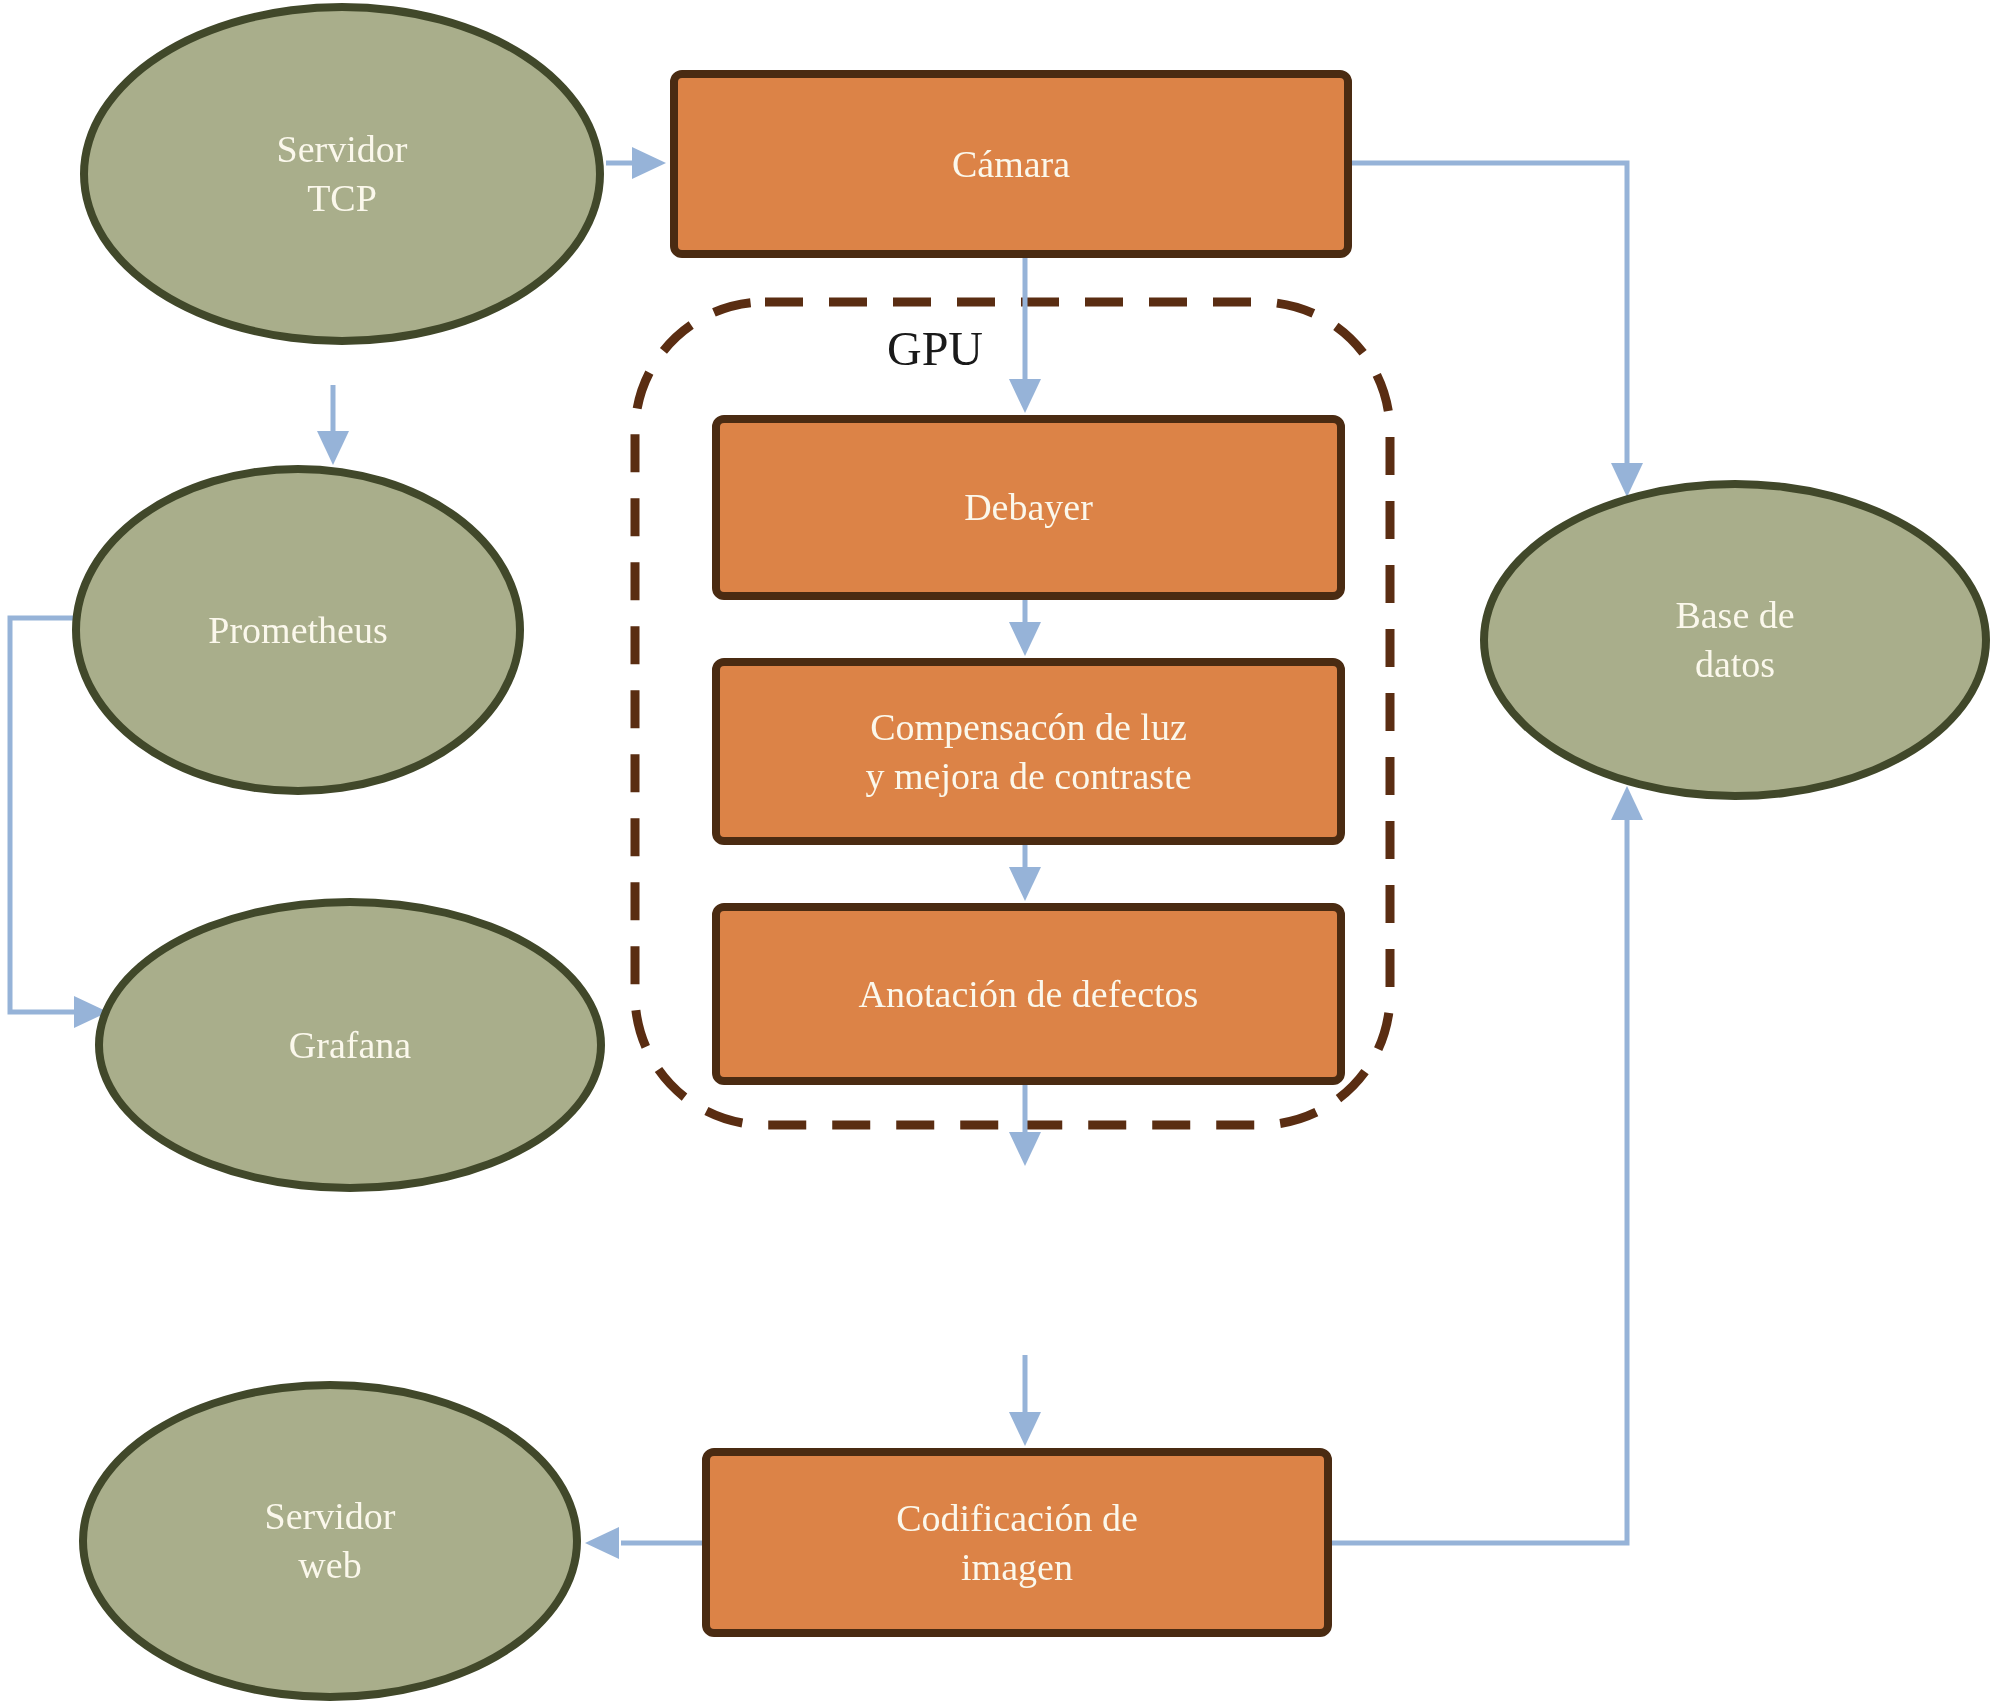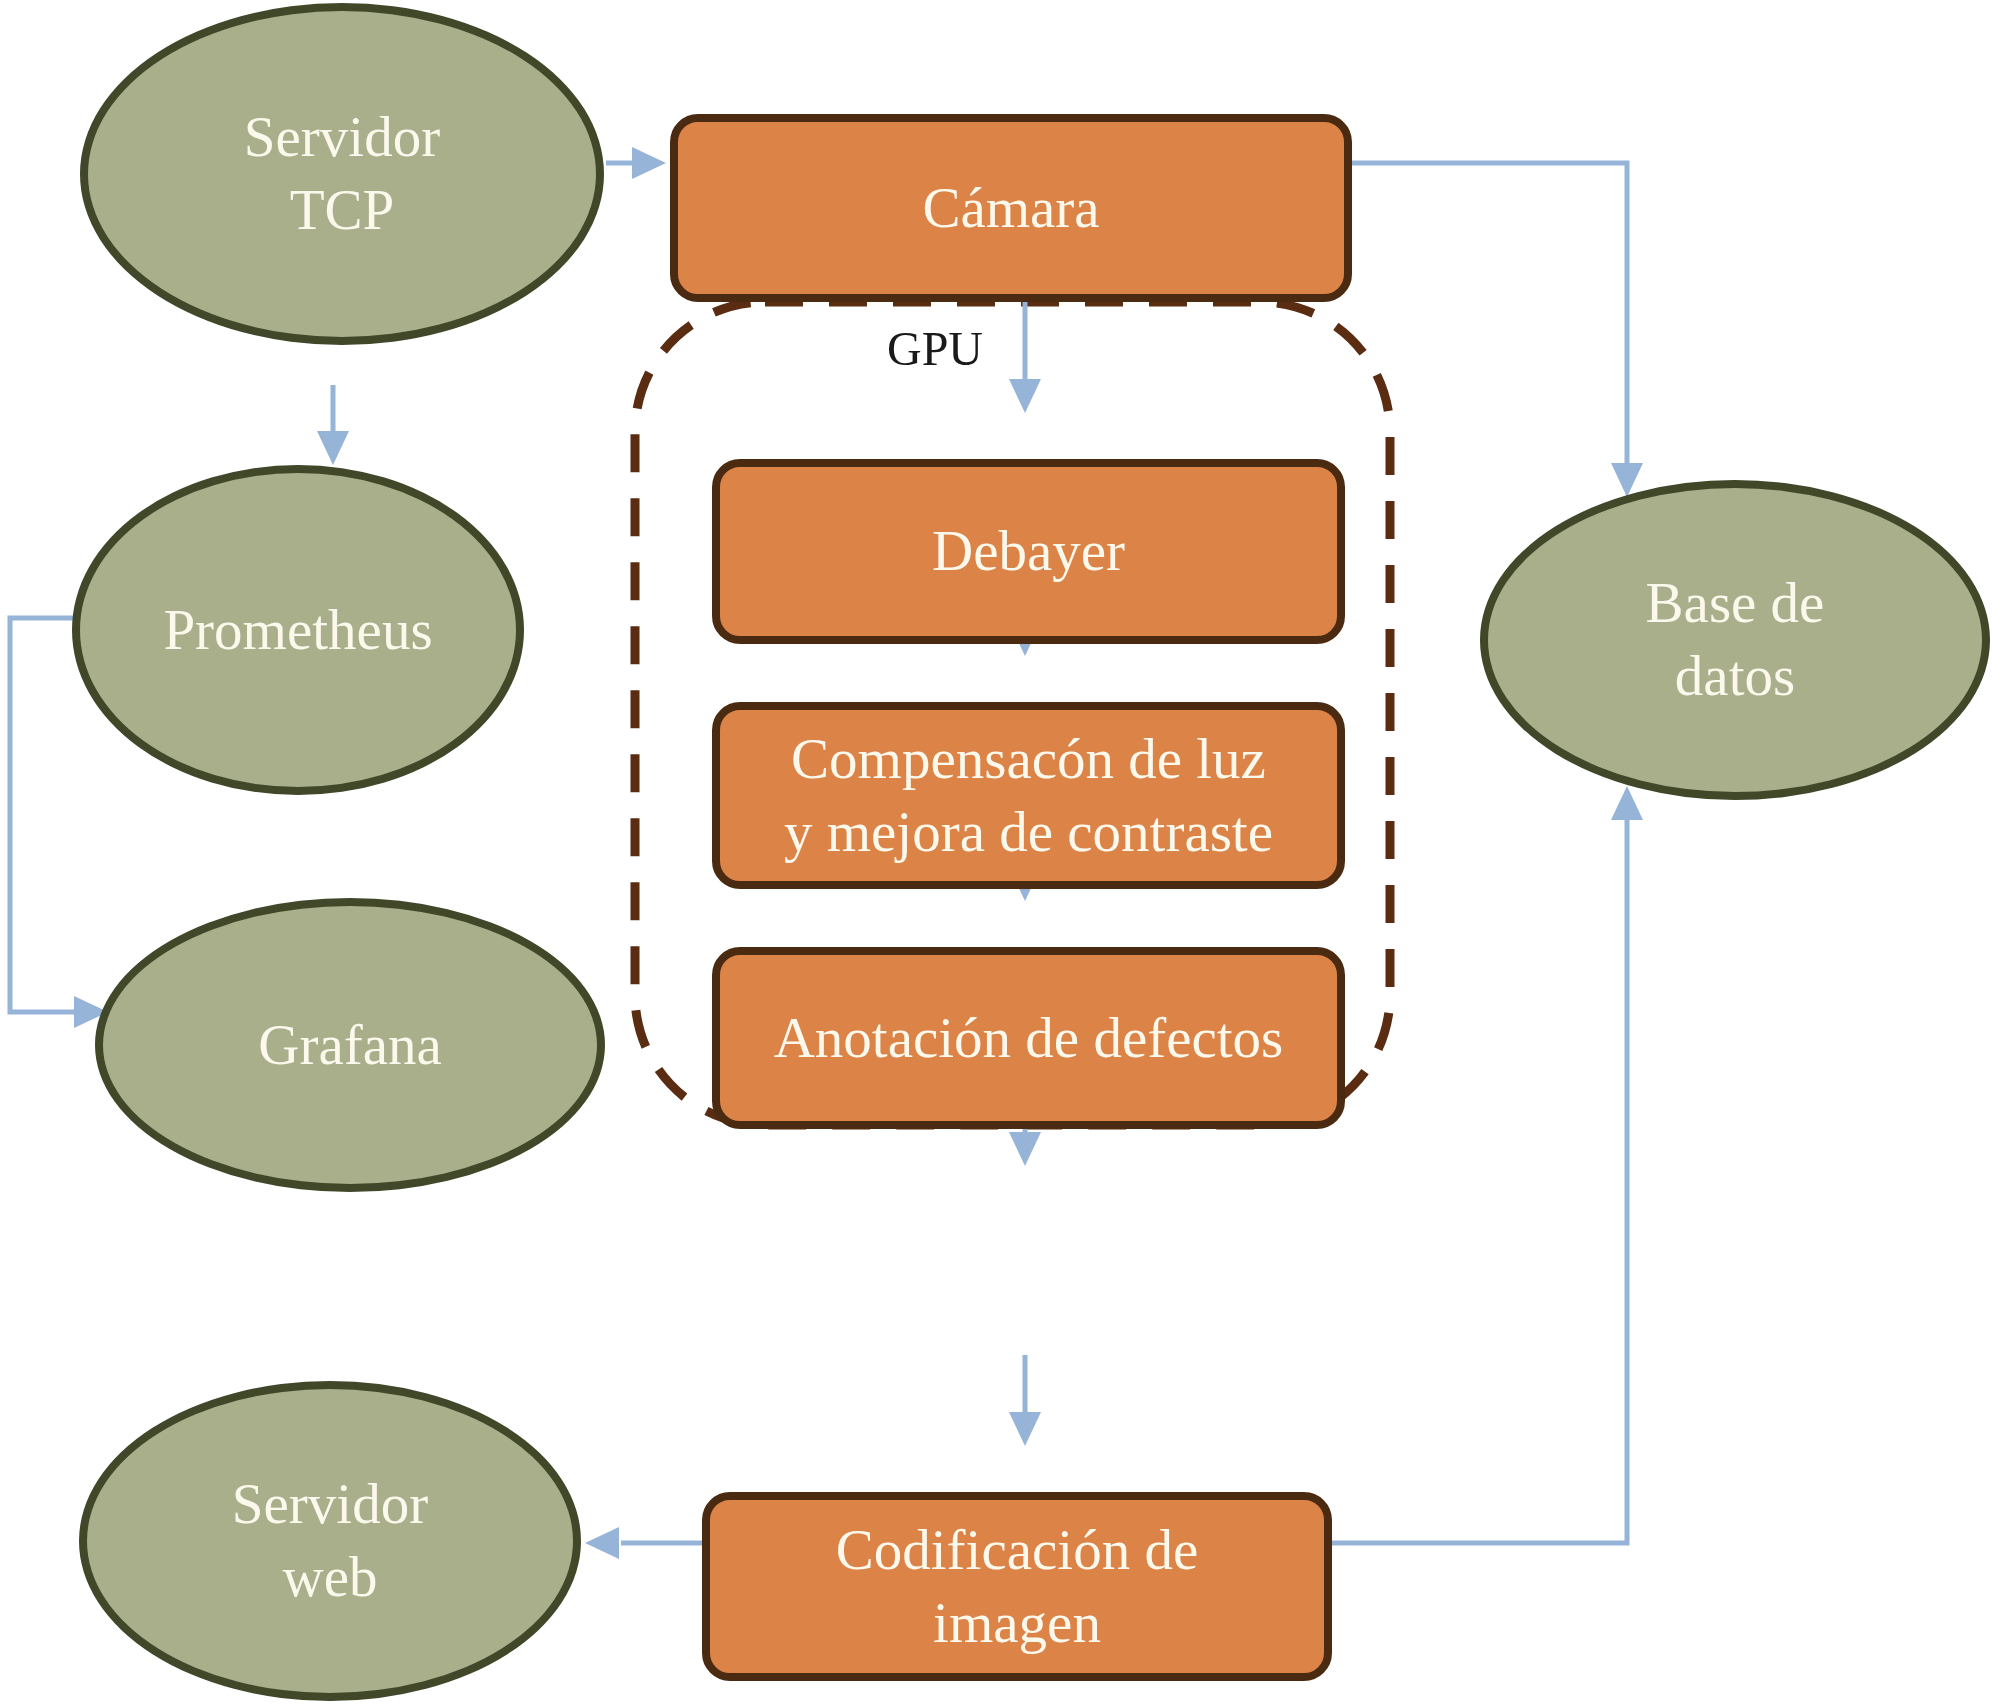--- a/index.html
+++ b/index.html
@@ -14,33 +14,32 @@
     background:var(--background);overflow:hidden;
     font-family:"Liberation Serif","DejaVu Serif",serif;
   }
   .edges{position:absolute;left:0;top:0;width:2000px;height:1705px;}
   .edge-line{stroke:var(--arrow);stroke-width:5;fill:none;}
   .edge-head{fill:var(--arrow);stroke:none;}
   .gpu-rect{fill:none;stroke:var(--gpu-dash);stroke-width:9;stroke-dasharray:38 26;}
   .node{
     position:absolute;display:flex;align-items:center;justify-content:center;
     text-align:center;color:var(--node-text);box-sizing:border-box;
-    font-size:57px;line-height:1.28;
+    font-size:38px;line-height:1.28;
   }
   .node .lbl{white-space:pre-line;}
   .ellipse{
     background:var(--ellipse-fill);
     border:8px solid var(--ellipse-border);
     border-radius:50%;
   }
   .box{
     background:var(--box-fill);
     border:8px solid var(--box-border);
-    border-radius:28px;
-    margin-top:44px;
+    border-radius:12px;
   }
   .gpu-label{
     position:absolute;color:var(--gpu-text);font-size:48px;
     display:flex;align-items:center;justify-content:center;
   }
 </style>
 </head>
 <body>
 
 <div class="canvas">

